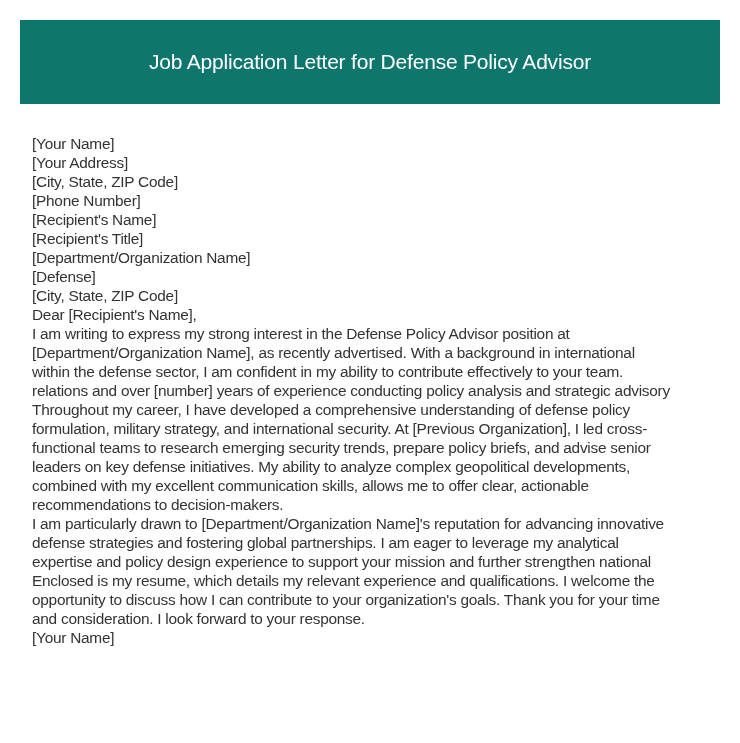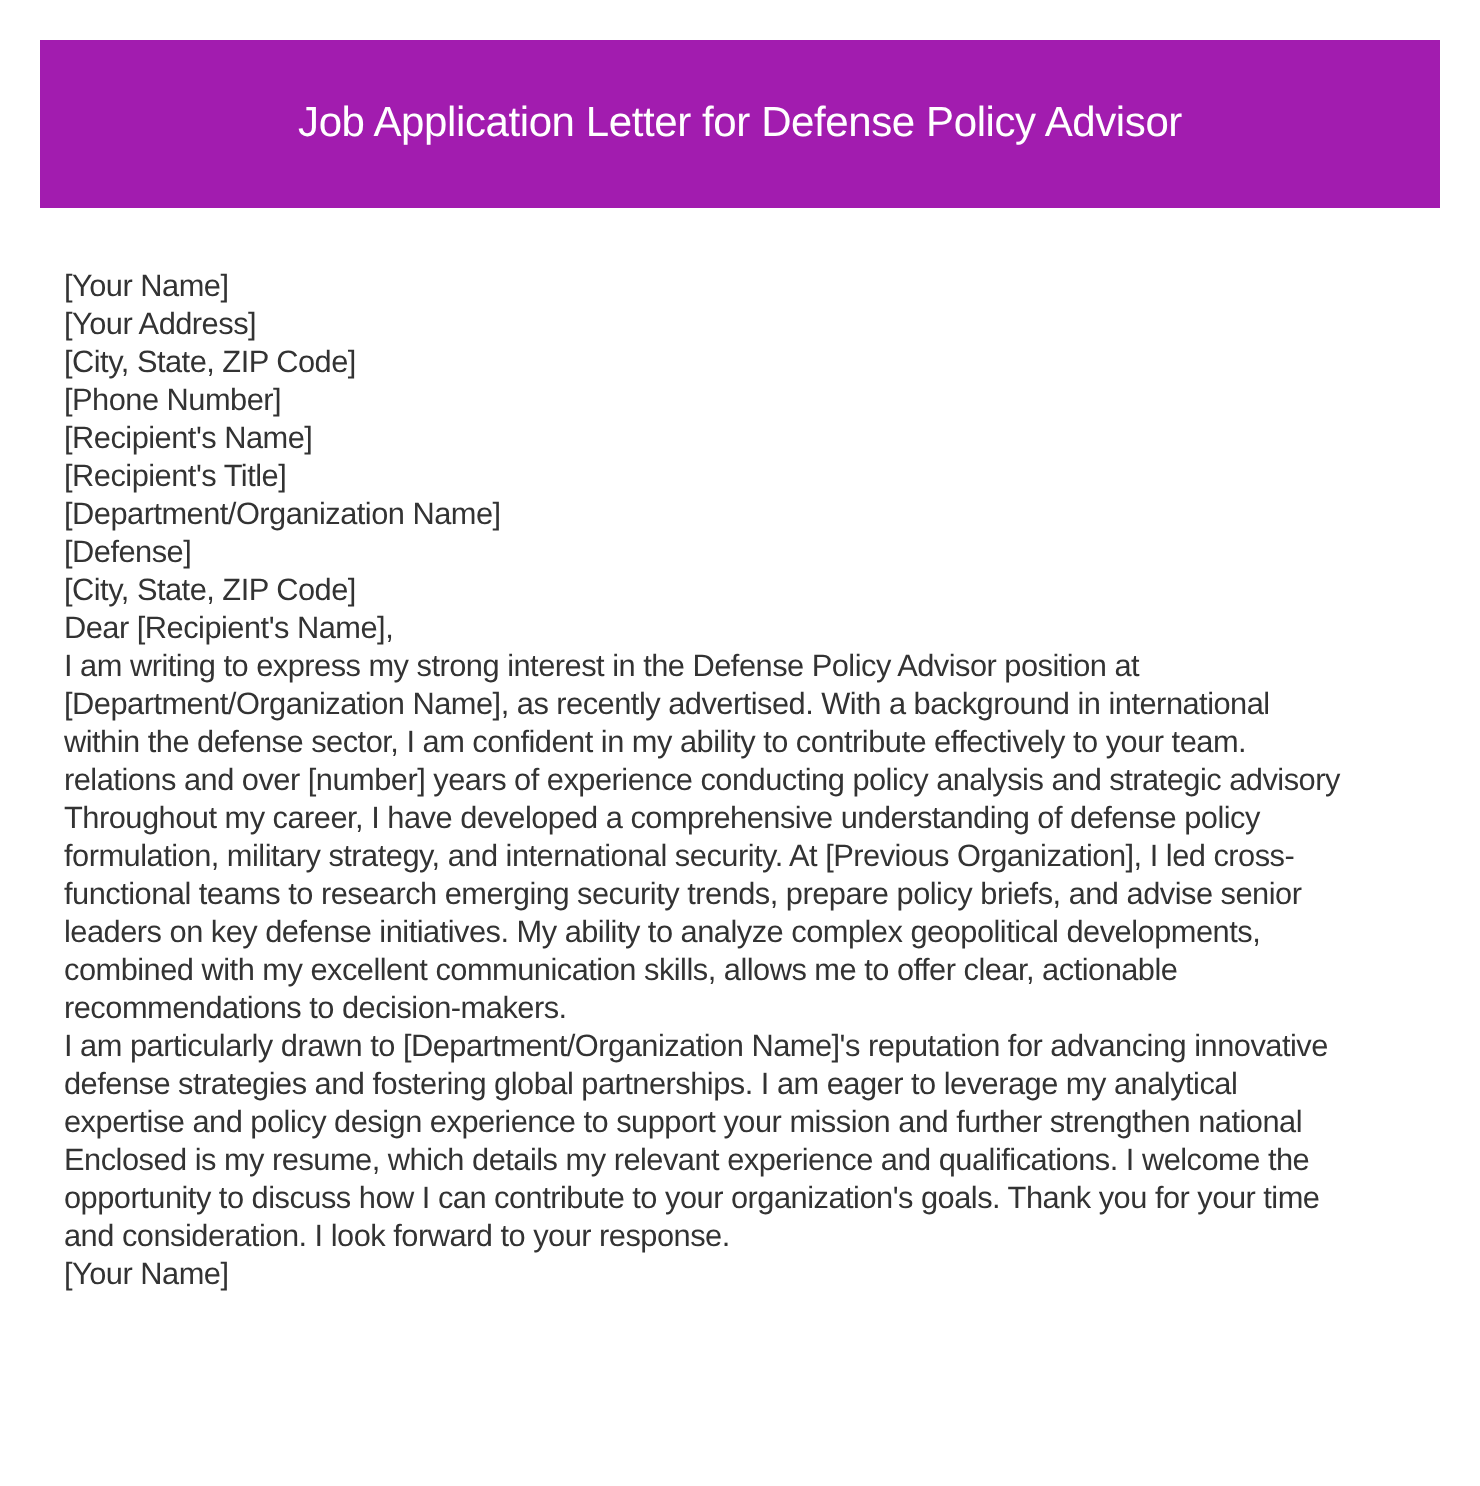--- a/index.html
+++ b/index.html
@@ -1,19 +1,19 @@
 <!DOCTYPE html>
 <html><head>
 <meta charset="utf-8">
 <style>
   html, body { margin: 0; padding: 0; background: #ffffff; }
   body { width: 740px; height: 743px; position: relative; overflow: hidden; }
   .header {
     position: absolute; left: 20px; top: 20px; width: 700px; height: 84px;
-    background: #a21caf;
+    background: #0f766e;
     display: flex; align-items: center; justify-content: center;
   }
   .header h1 {
     margin: 0; color: #ffffff; font-weight: normal;
     font-family: "Liberation Sans", sans-serif; font-size: 21px;
     letter-spacing: -0.2px;
   }
   .letter {
     position: absolute; left: 32px; top: 134px; width: 710px;
     font-family: "Liberation Sans", sans-serif; font-size: 15.4px;

